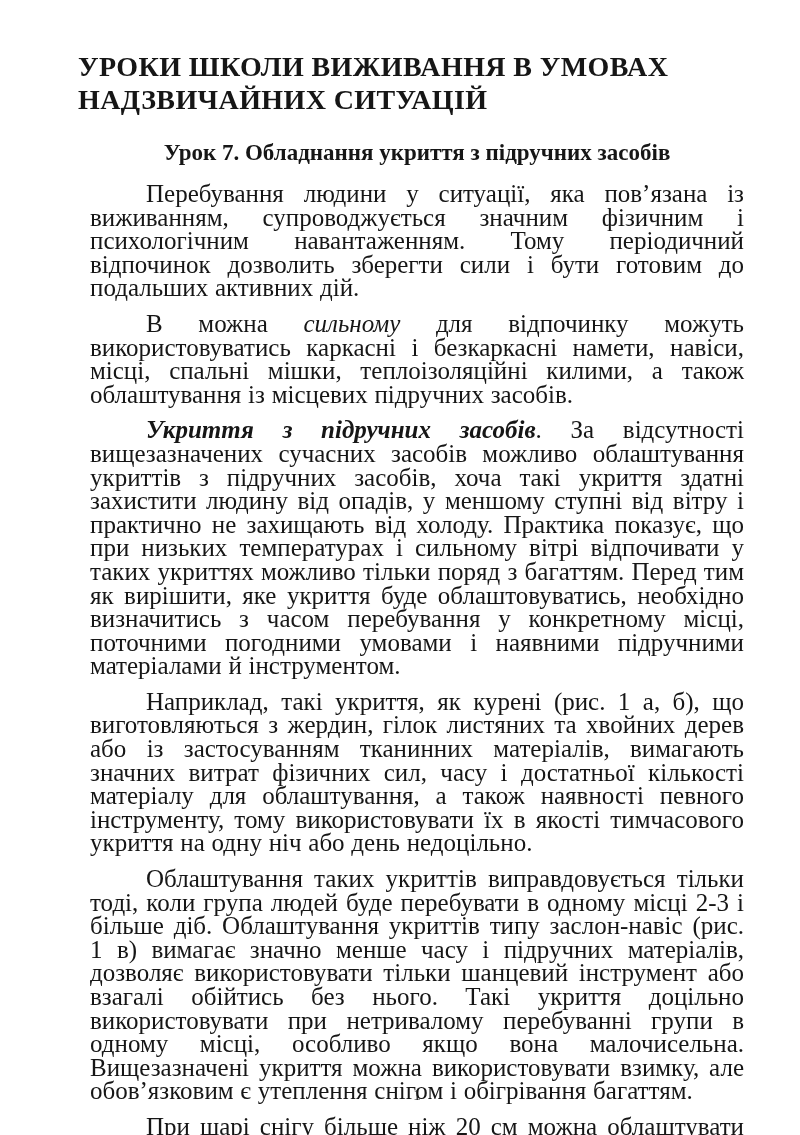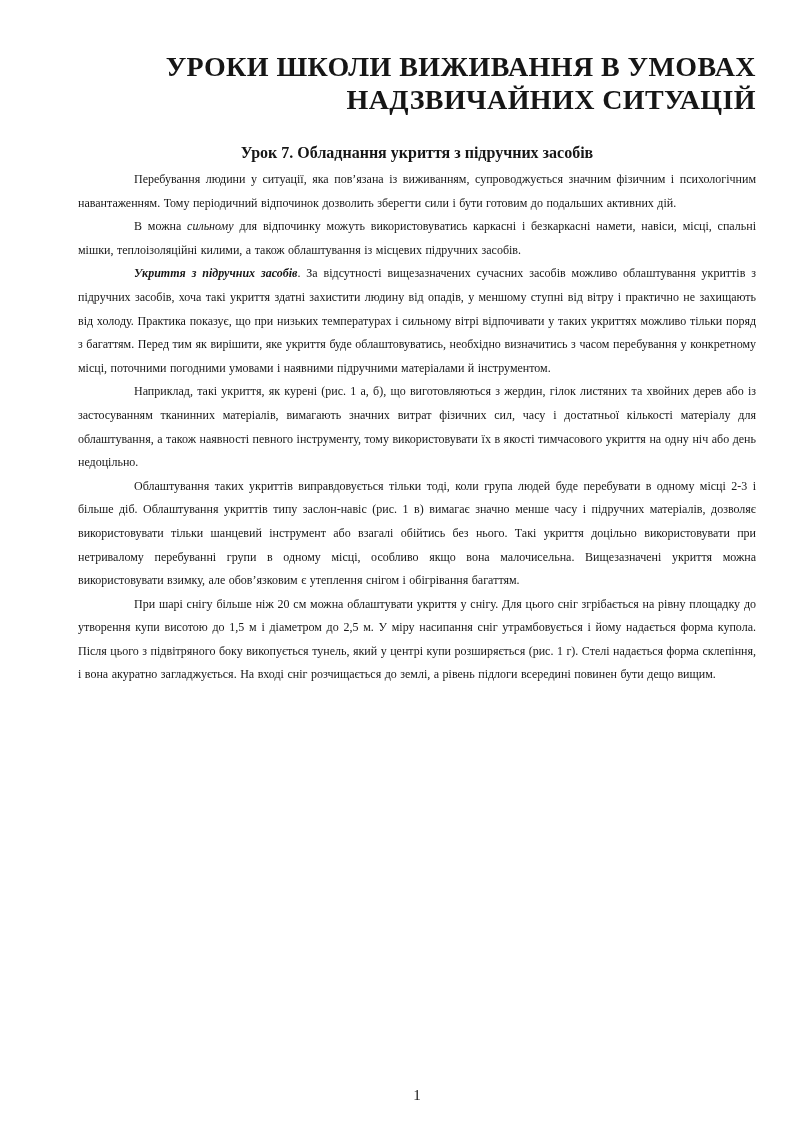--- a/index.html
+++ b/index.html
@@ -14,37 +14,37 @@
     background: #ffffff;
     color: #161616;
     font-family: "Liberation Serif", "DejaVu Serif", serif;
     overflow: hidden;
   }
   .content {
     padding: 50px 44px 0 78px; 
   }
   .doc-title {
     margin: 0;
-    text-align: right;
+    text-align: left;
     font-size: 28px;
     font-weight: bold;
     line-height: 33px;
     letter-spacing: 0.4px;
   }
   .doc-title .tl { display: block; }
   .lesson-heading {
-    margin: 24px 0 2px 0;
+    margin: 24px 0 16px 0;
     text-align: center;
-    font-size: 16px;
+    font-size: 23px;
     font-weight: bold;
     line-height: 26px;
   }
   .par {
-    margin: 0;
-    font-size: 12px;
+    margin: 12px;
+    font-size: 25px;
     line-height: 23.6px;
     text-align: justify;
     text-indent: 56px;
     word-spacing: 0.5px;
   }
   .em-i  { font-style: italic; }
   .em-bi { font-style: italic; font-weight: bold; }
   .page-number {
     position: absolute;
     top: 1086px;

